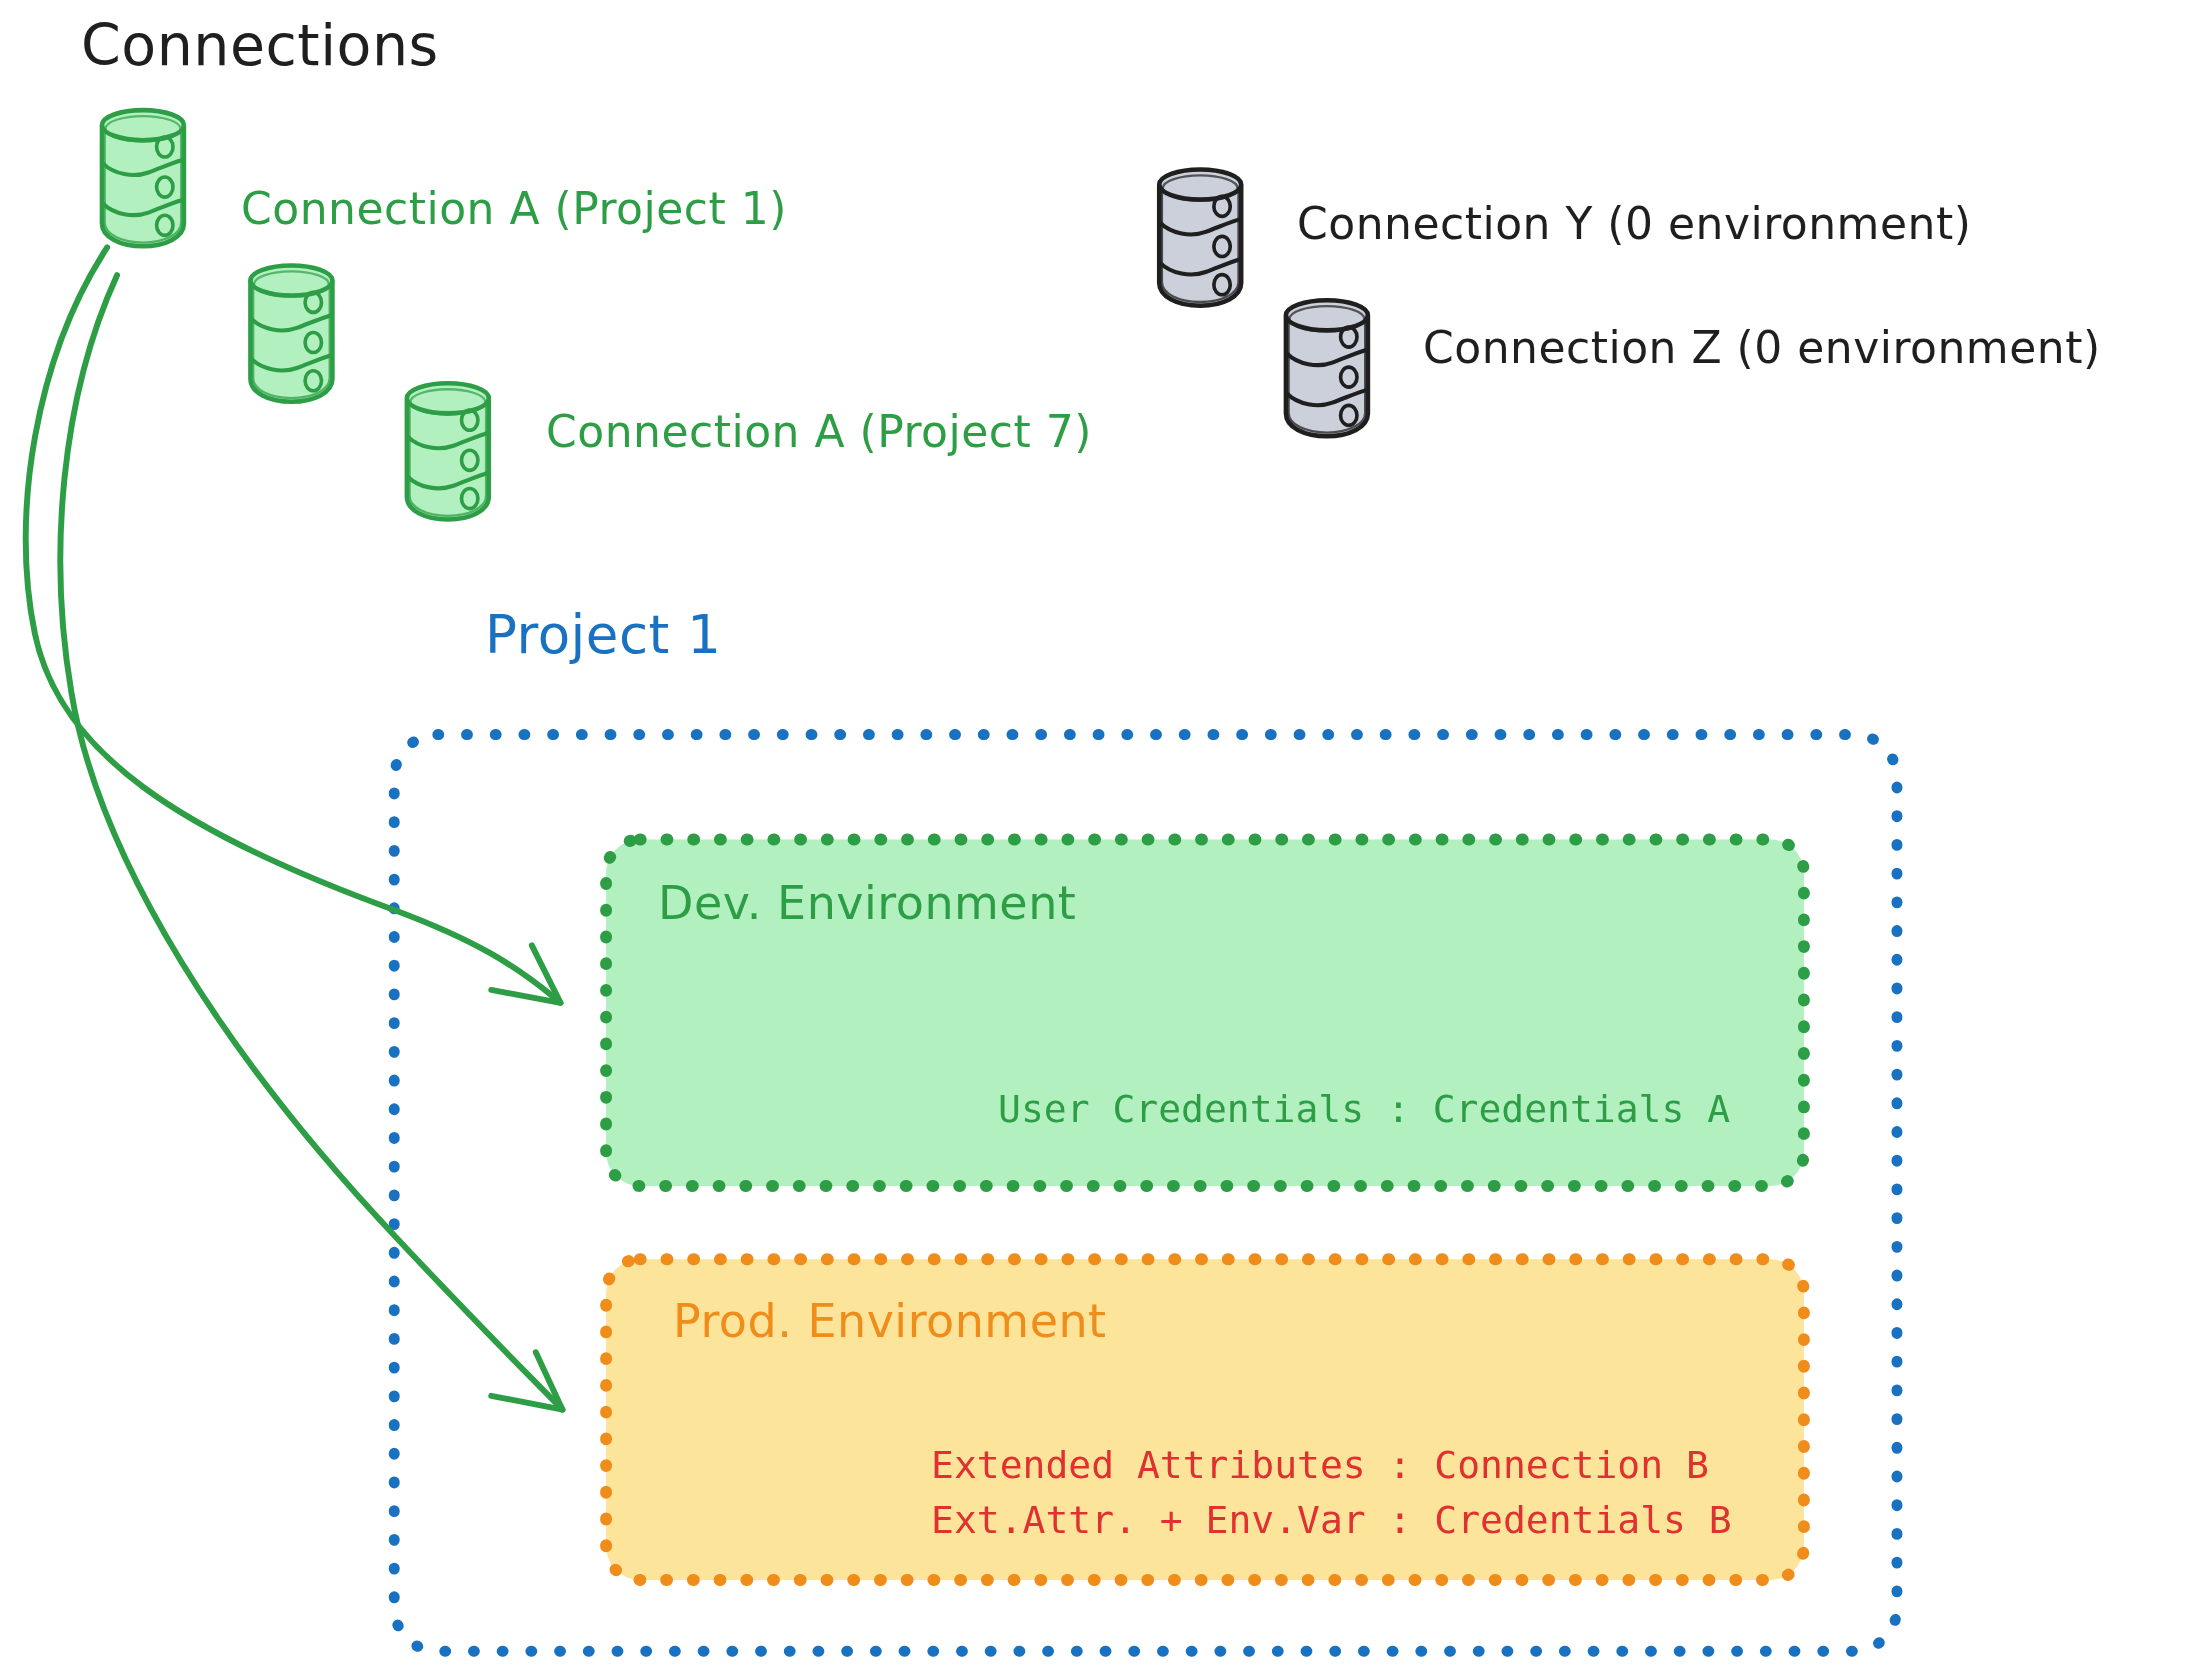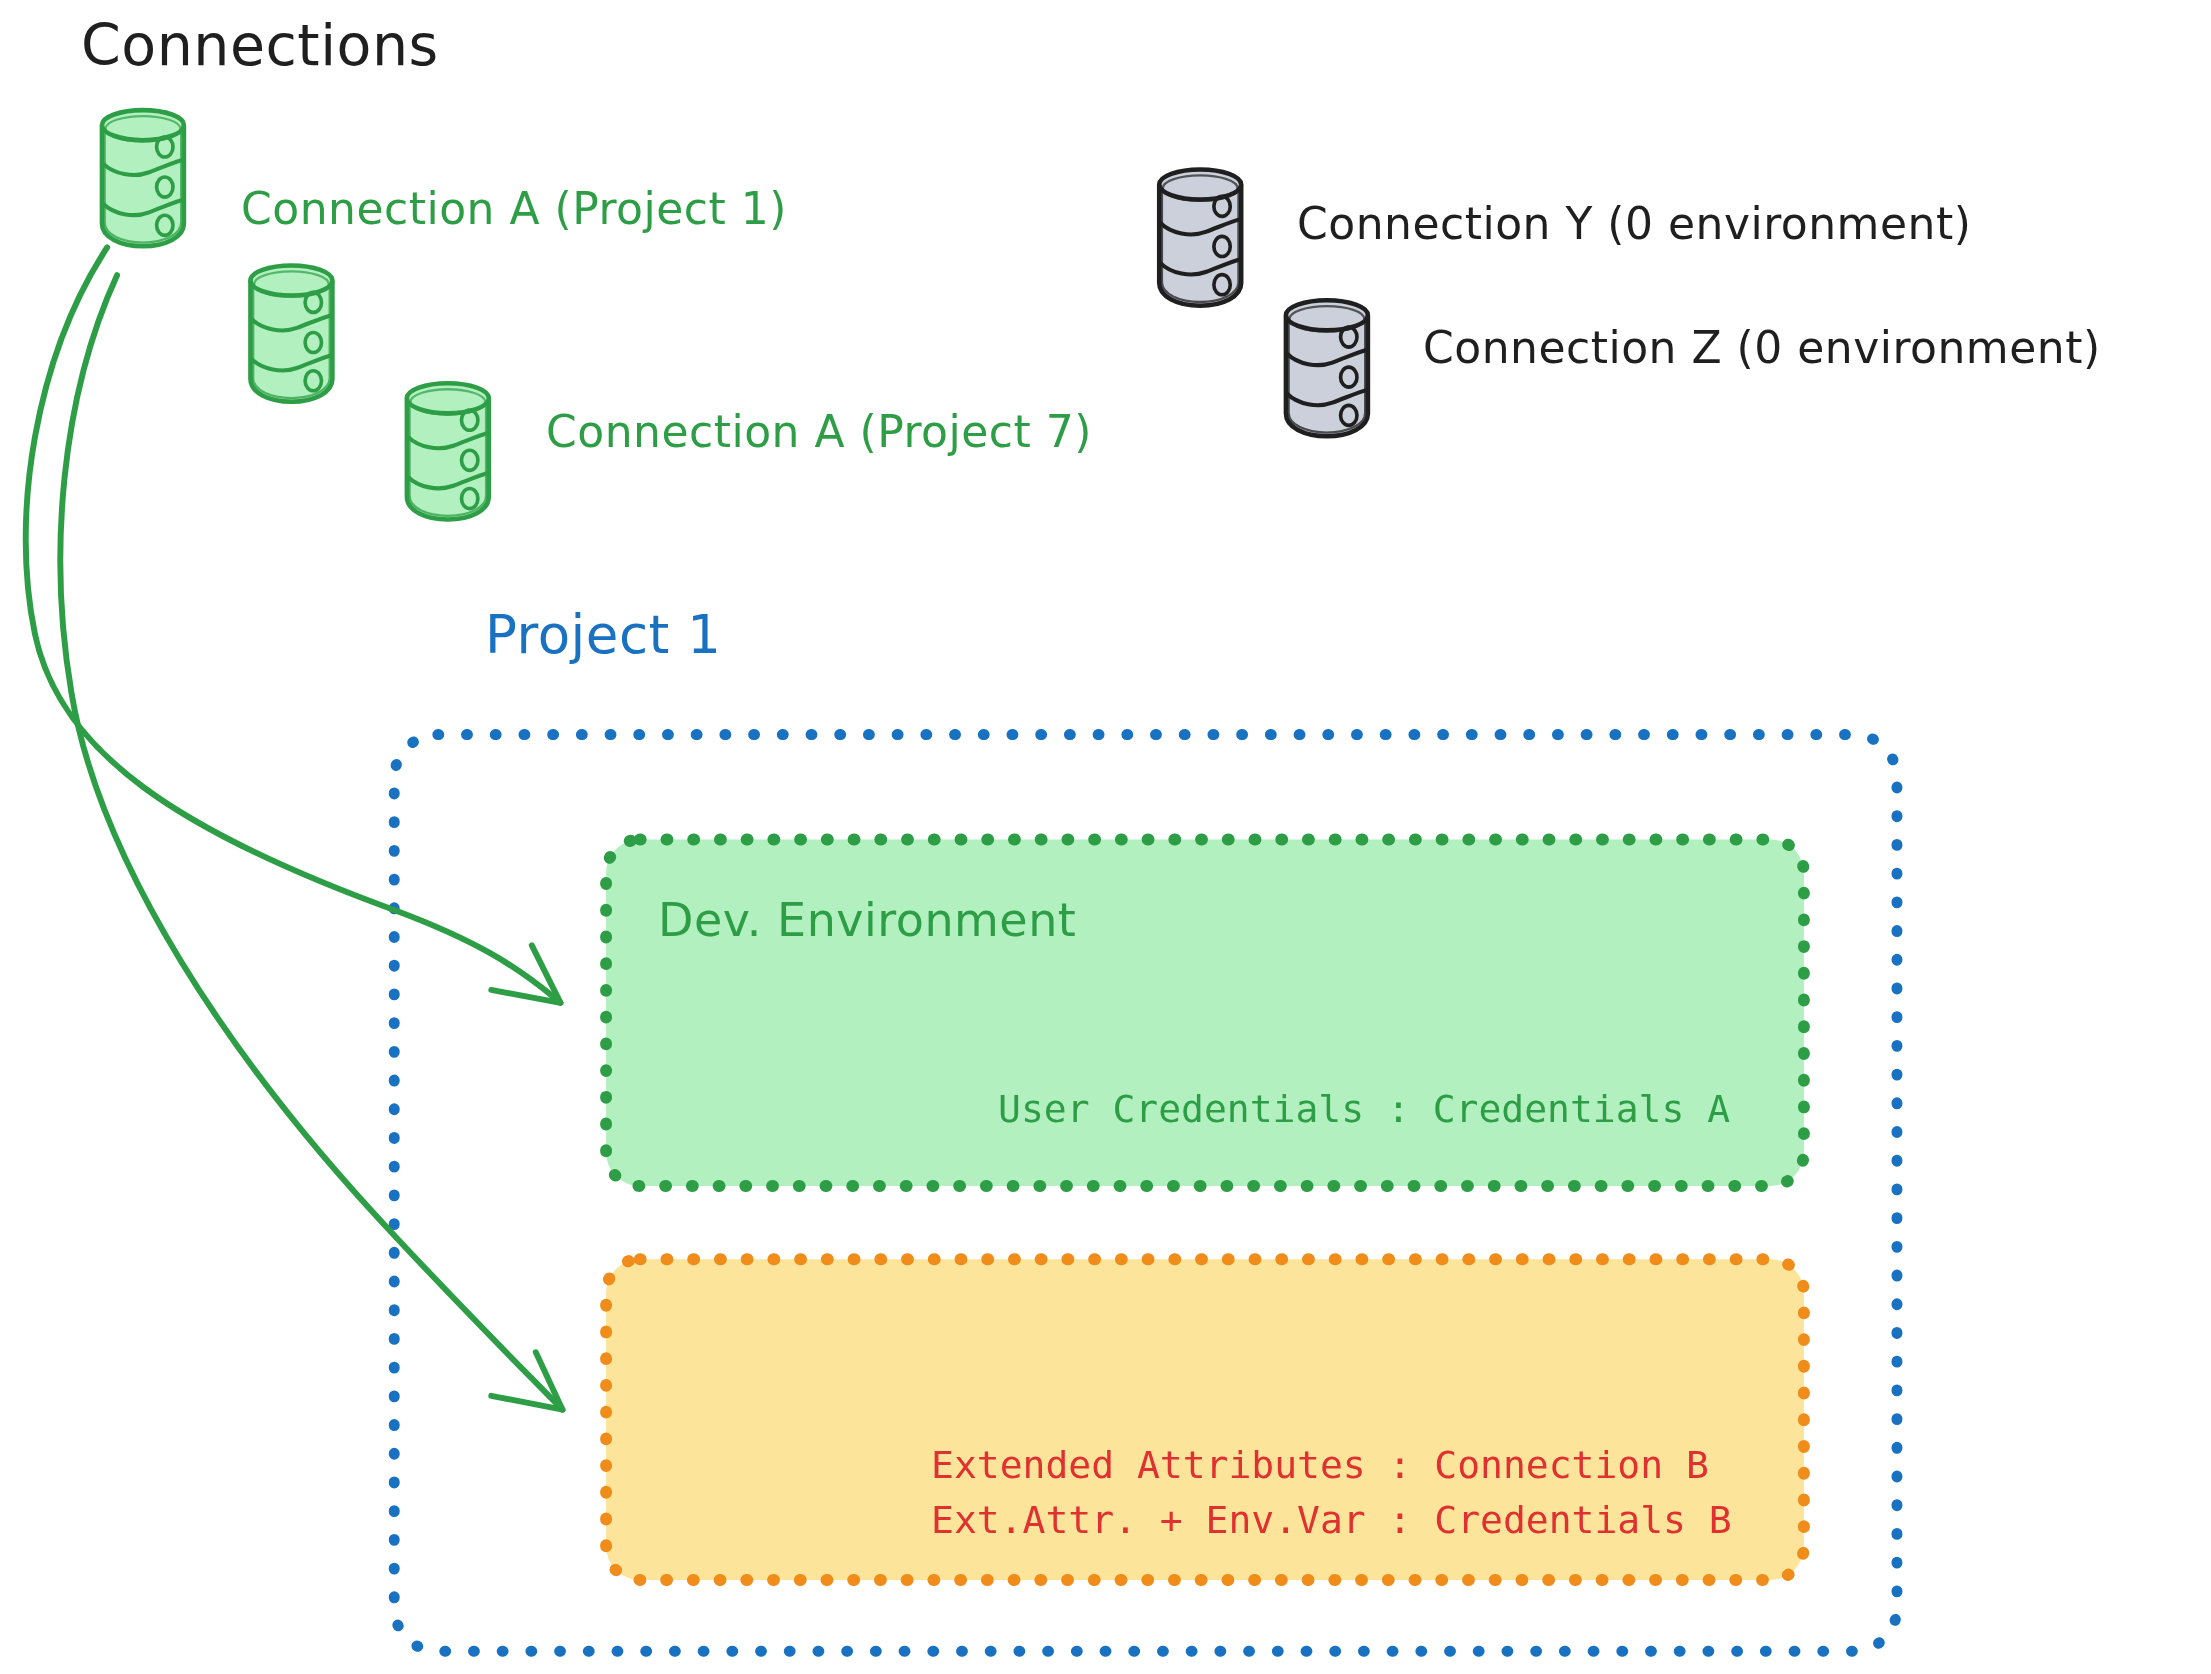--- a/index.html
+++ b/index.html
@@ -73,21 +73,20 @@
     color: #1971c2;
     font-weight: 400;
   }
 
   #dev-title {
     left: 658px;
     top: 876px;
     font-size: 46px;
     color: #2e9e46;
     font-weight: 500;
-    margin-top: 17px;
   }
   #prod-title {
     left: 673px;
     top: 1294px;
     font-size: 46px;
     color: #f08c1a;
     font-weight: 500;
   }
 
   #dev-cred {
@@ -195,19 +194,20 @@
   <div class="lbl hand conn-label-dark" id="label-conn-y">Connection Y (0 environment)</div>
 
   <div class="lbl hand conn-label-dark" id="label-conn-z">Connection Z (0 environment)</div>
 
   <div class="lbl hand" id="title-project1">Project 1</div>
 
   <div class="lbl hand" id="dev-title">Dev. Environment</div>
 
   <div class="lbl mono" id="dev-cred">User Credentials : Credentials A</div>
 
+  <div class="lbl hand" id="prod-title">Prod. Environment</div>
 
   <div class="lbl mono" id="prod-line1">Extended Attributes : Connection B</div>
 
   <div class="lbl mono" id="prod-line2">Ext.Attr. + Env.Var : Credentials B</div>
 
 </div>
 
 
 </body></html>

